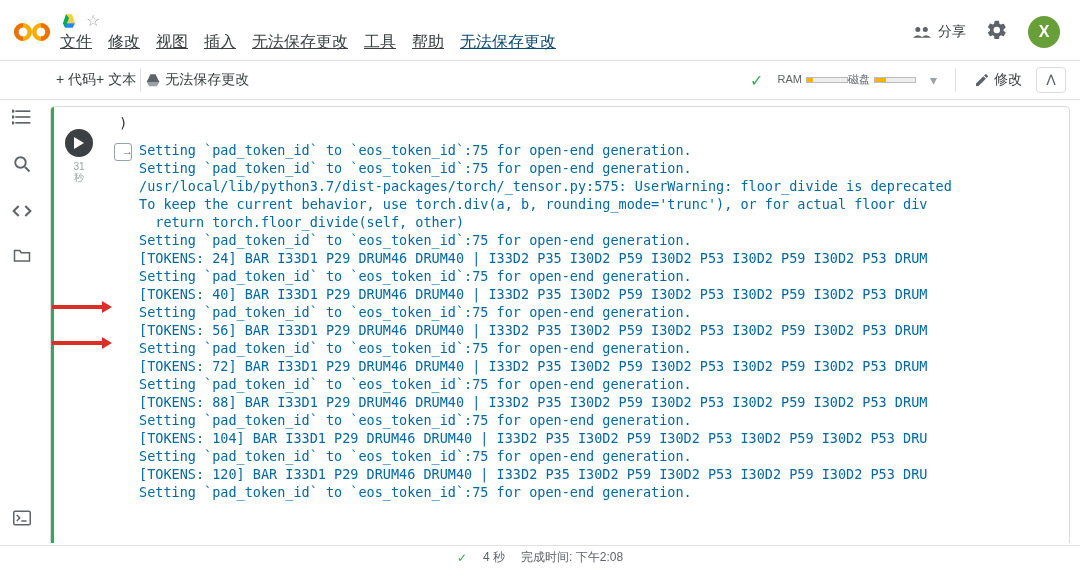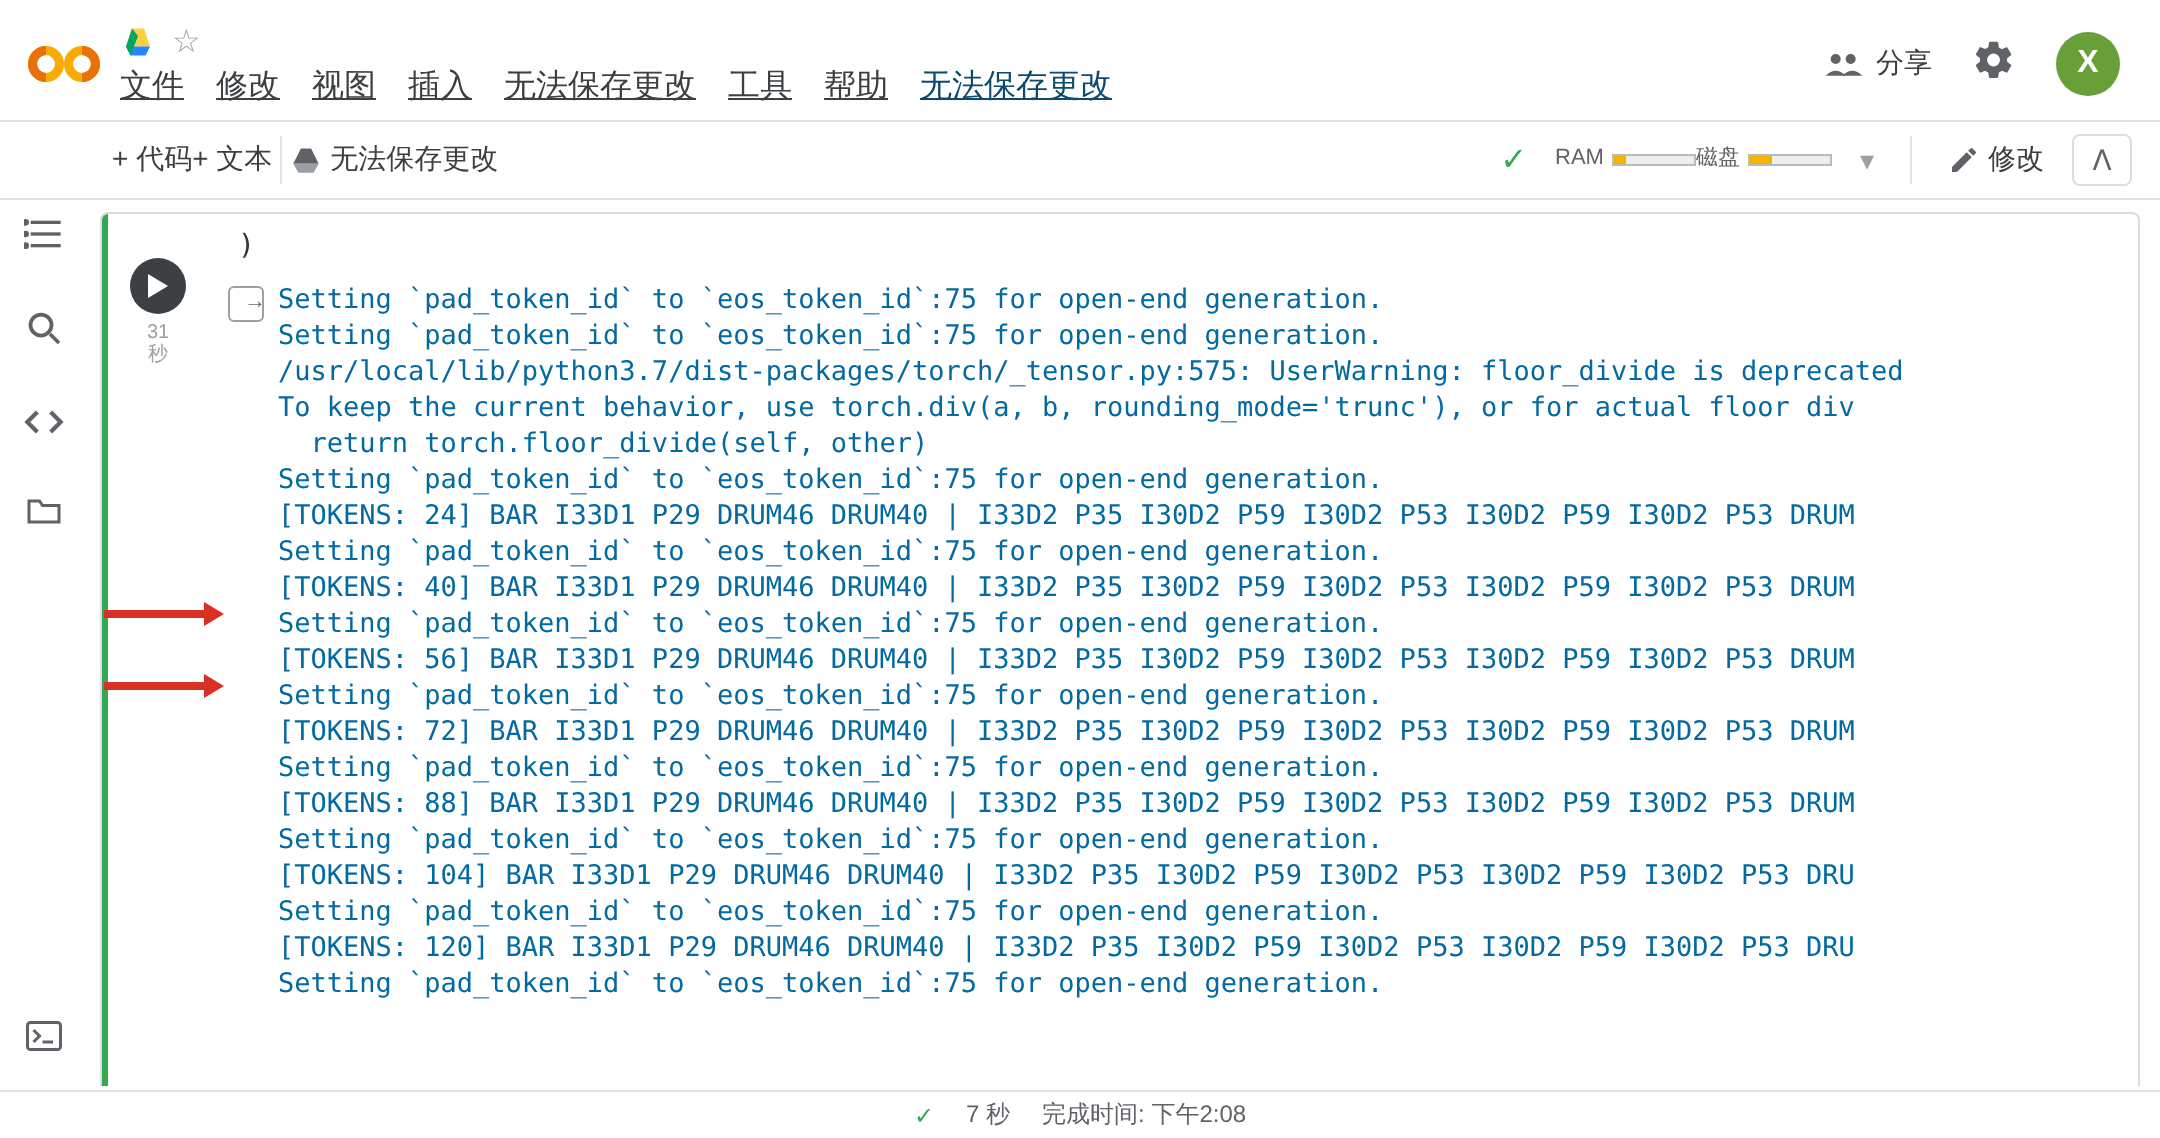--- a/index.html
+++ b/index.html
@@ -399,17 +399,17 @@
 </div>
 <div class="arrow" style="left:52px; top:335px;">
   <svg viewBox="0 0 60 16">
       <line x1="0" y1="8" x2="50" y2="8" stroke="#d93025" stroke-width="4"></line>
       <polygon points="50,2 60,8 50,14" fill="#d93025"></polygon>
     </svg>
 </div>
 
 <div class="footer">
   <span class="ch">✓</span>
-  <span>7 秒</span>
+  <span>4 秒</span>
   <span>
     <span>完成时间:</span>&nbsp;<span>下午2:08</span>
   </span>
 </div>
 
 </body></html>

